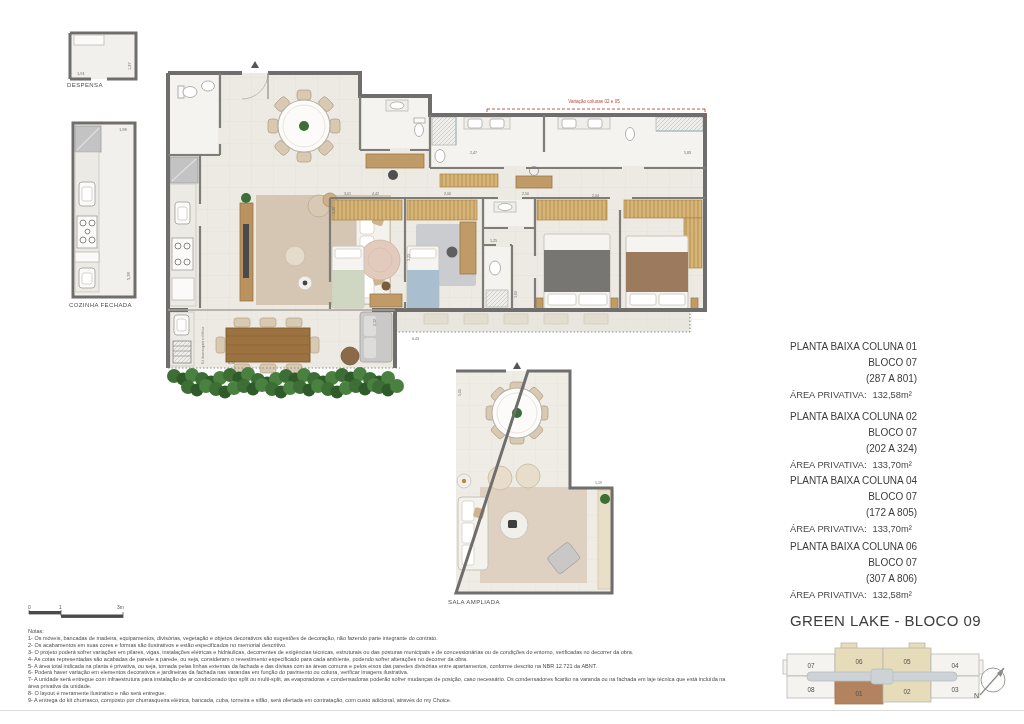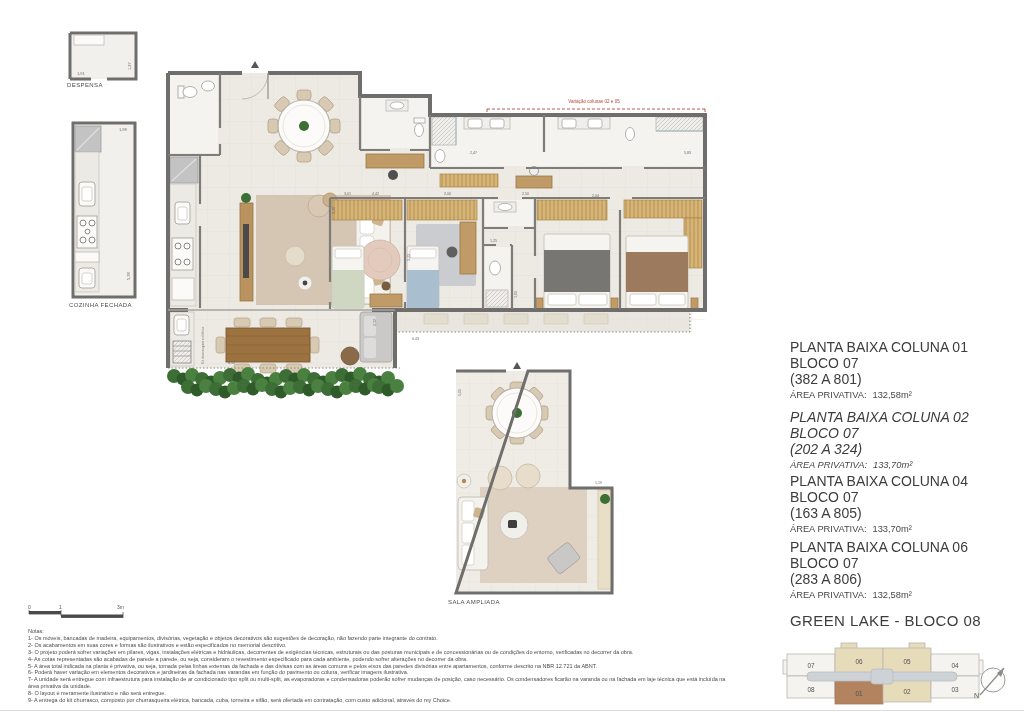--- a/index.html
+++ b/index.html
@@ -3,21 +3,21 @@
 <meta charset="utf-8">
 <style>
   html,body{margin:0;padding:0;background:#ffffff;}
   .page{position:relative;width:1024px;height:724px;background:#ffffff;
         font-family:"Liberation Sans",sans-serif;overflow:hidden;}
   .abs{position:absolute;}
   svg{display:block;overflow:visible;}
   svg text{font-family:"Liberation Sans",sans-serif;}
   .plan-label{position:absolute;font-size:6px;color:#4e4e4e;letter-spacing:.4px;}
   .unit-block{position:absolute;left:790px;color:#3d3d3d;}
-  .ub-line{font-size:14px;line-height:16.2px;white-space:nowrap;}
+  .ub-line{font-size:10px;line-height:16.2px;white-space:nowrap;text-align:right;}
   .ub-area{font-size:9.3px;margin-top:2px;color:#474747;white-space:nowrap;}
   .ub-area .val{margin-left:6px;}
   .greenlake{position:absolute;left:790px;top:612px;font-size:15px;color:#3d3d3d;
              letter-spacing:.4px;white-space:nowrap;}
   .notes{position:absolute;left:28px;top:628px;width:700px;color:#4c4c4c;
          font-size:5.5px;line-height:6.9px;}
   .notes .nt{margin:0;}
   .bottom-divider{position:absolute;left:0;top:710px;width:1024px;height:1px;background:#dcdcda;}
   
   .ku-plain{fill:#f4f3ef;stroke:#b9b6b0;stroke-width:0.8;}
@@ -427,43 +427,43 @@
     <div class="nt">5- A área total indicada na planta é privativa, ou seja, tomada pelas linhas externas da fachada e das divisas com as áreas comuns e pelos eixos das paredes divisórias entre apartamentos, conforme descrito na NBR 12.721 da ABNT.</div>
     <div class="nt">6- Poderá haver variação em elementos decorativos e jardineiras da fachada nas varandas em função do pavimento ou coluna, verificar imagens ilustrativa.</div>
     <div class="nt">7- A unidade será entregue com infraestrutura para instalação de ar condicionado tipo split ou multi-split, as evaporadoras e condensadoras poderão sofrer mudanças de posição, caso necessário. Os condensadores ficarão na varanda ou na fachada em laje técnica que está incluída na área privativa da unidade.</div>
     <div class="nt">8- O layout é meramente ilustrativo e não será entregue.</div>
     <div class="nt">9- A entrega do kit churrasco, composto por churrasqueira elétrica, bancada, cuba, torneira e sifão, será ofertada em contratação, com custo adicional, através do my Choice.</div>
   </div>
 
   <div class="unit-block" style="top:339px;">
     <div class="ub-line">PLANTA BAIXA COLUNA 01</div>
     <div class="ub-line">BLOCO 07</div>
-    <div class="ub-line">(382 A 801)</div>
+    <div class="ub-line">(287 A 801)</div>
     <div class="ub-area"><span>ÁREA PRIVATIVA:</span><span class="val">132,58m²</span></div>
   </div>
-  <div class="unit-block" style="top:409px;font-style:italic;">
+  <div class="unit-block" style="top:409px;">
     <div class="ub-line">PLANTA BAIXA COLUNA 02</div>
     <div class="ub-line">BLOCO 07</div>
     <div class="ub-line">(202 A 324)</div>
     <div class="ub-area"><span>ÁREA PRIVATIVA:</span><span class="val">133,70m²</span></div>
   </div>
   <div class="unit-block" style="top:473px;">
     <div class="ub-line">PLANTA BAIXA COLUNA 04</div>
     <div class="ub-line">BLOCO 07</div>
-    <div class="ub-line">(163 A 805)</div>
+    <div class="ub-line">(172 A 805)</div>
     <div class="ub-area"><span>ÁREA PRIVATIVA:</span><span class="val">133,70m²</span></div>
   </div>
   <div class="unit-block" style="top:539px;">
     <div class="ub-line">PLANTA BAIXA COLUNA 06</div>
     <div class="ub-line">BLOCO 07</div>
-    <div class="ub-line">(283 A 806)</div>
+    <div class="ub-line">(307 A 806)</div>
     <div class="ub-area"><span>ÁREA PRIVATIVA:</span><span class="val">132,58m²</span></div>
   </div>
 
-  <div class="greenlake">GREEN LAKE  -  BLOCO 08</div>
+  <div class="greenlake">GREEN LAKE  -  BLOCO 09</div>
   <svg class="abs" style="left:783px;top:636px;" width="200" height="72" viewBox="0 0 200 72">
     <rect x="58" y="7" width="16" height="6" class="ku-beige"></rect>
     <rect x="126" y="7" width="16" height="6" class="ku-beige"></rect>
     <rect x="0" y="24" width="5" height="14" class="ku-plain"></rect>
     <rect x="195" y="24" width="5" height="14" class="ku-plain"></rect>
     <rect x="4" y="18" width="48" height="22" class="ku-plain"></rect>
     <rect x="52" y="12" width="48" height="28" class="ku-beige"></rect>
     <rect x="100" y="12" width="48" height="28" class="ku-beige"></rect>
     <rect x="148" y="18" width="48" height="22" class="ku-plain"></rect>
     <rect x="4" y="40" width="48" height="22" class="ku-plain"></rect>

